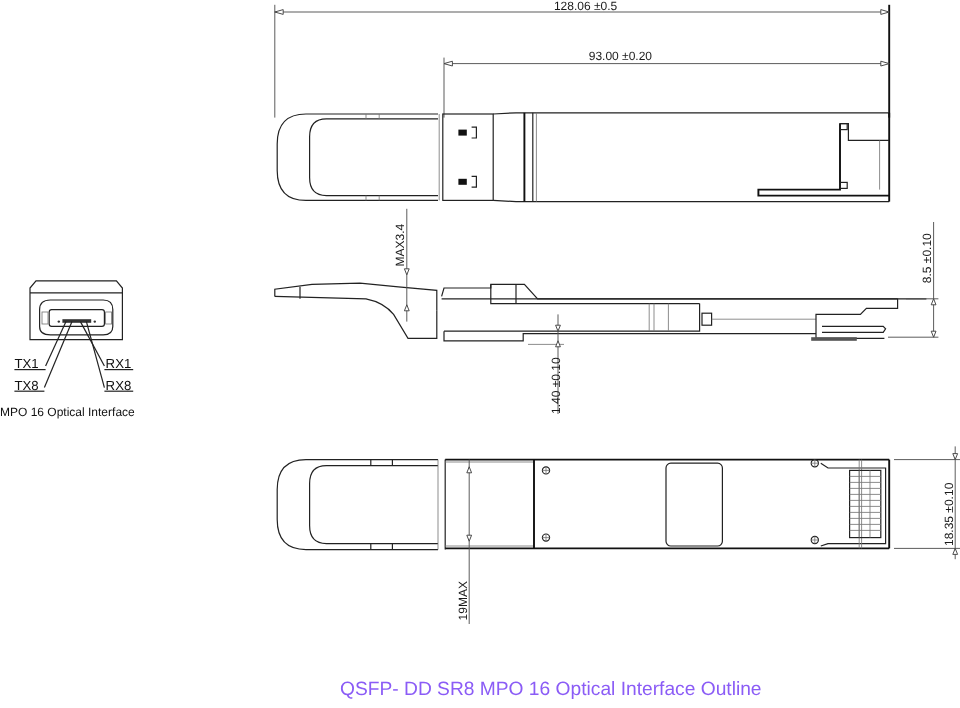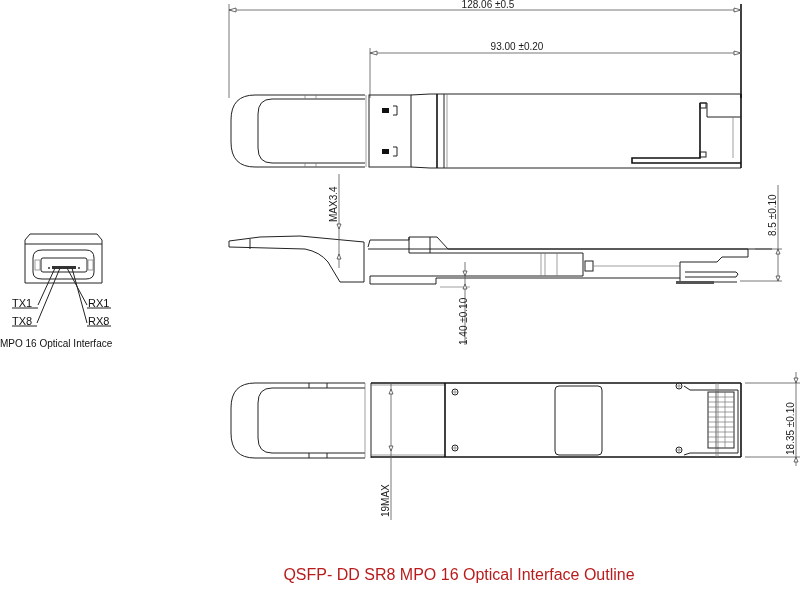--- a/index.html
+++ b/index.html
@@ -1,21 +1,21 @@
 <!DOCTYPE html>
 <html><head>
 <meta charset="utf-8">
 <style>
   html,body{margin:0;padding:0;background:#ffffff;}
   body{width:800px;height:590px;position:relative;overflow:hidden;font-family:"Liberation Sans",sans-serif;}
   #drawing{position:absolute;left:0;top:0;width:800px;height:590px;}
   .dimtext{font-family:"Liberation Sans",sans-serif;font-size:10px;fill:#1a1a1a;}
   .labeltext{font-family:"Liberation Sans",sans-serif;font-size:11px;fill:#111;}
   .captiontext{font-family:"Liberation Sans",sans-serif;font-size:10px;fill:#111;}
-  .title{position:absolute;left:0;width:800px;top:566px;text-align:center;font-size:16px;color:#b91c1c;font-family:"Liberation Sans",sans-serif;}
+  .title{position:absolute;left:0;width:800px;top:566px;text-align:center;font-size:16px;color:#8b5cf6;font-family:"Liberation Sans",sans-serif;}
   .title span{display:inline-block;margin-left:118px;}
   .ln{stroke:#222;fill:none;stroke-width:1;}
   .thk{stroke:#111;fill:none;stroke-width:1.6;}
   .thin{stroke:#777;fill:none;stroke-width:0.7;}
   .dim{stroke:#555;fill:none;stroke-width:0.8;}
   .arr{fill:#fff;stroke:#444;stroke-width:0.8;}
 </style>
 </head>
 <body>
 

